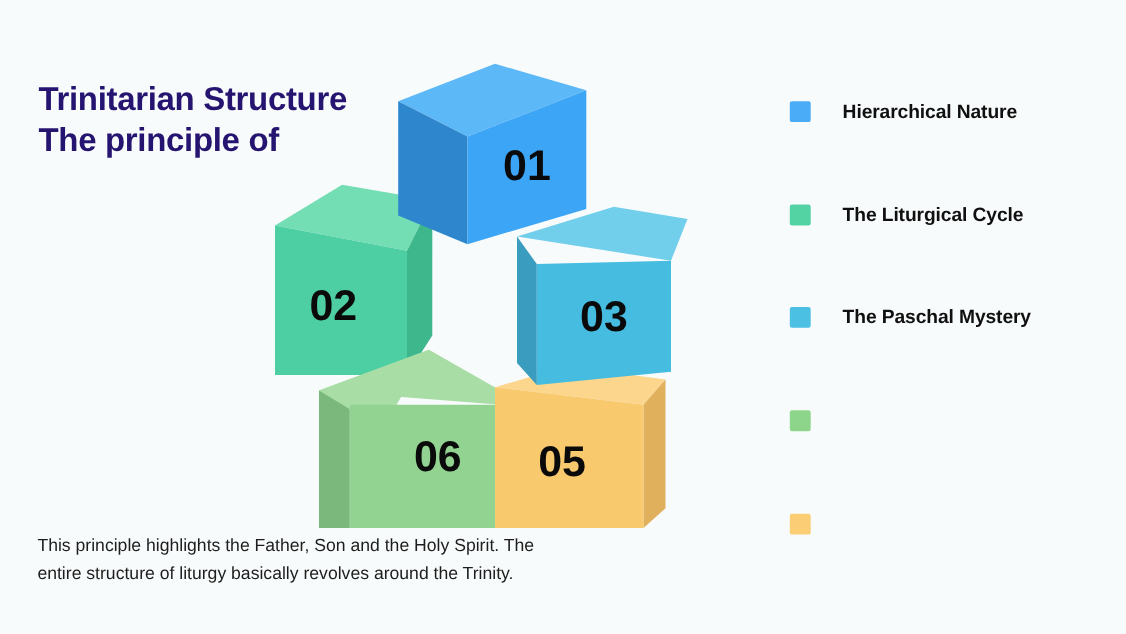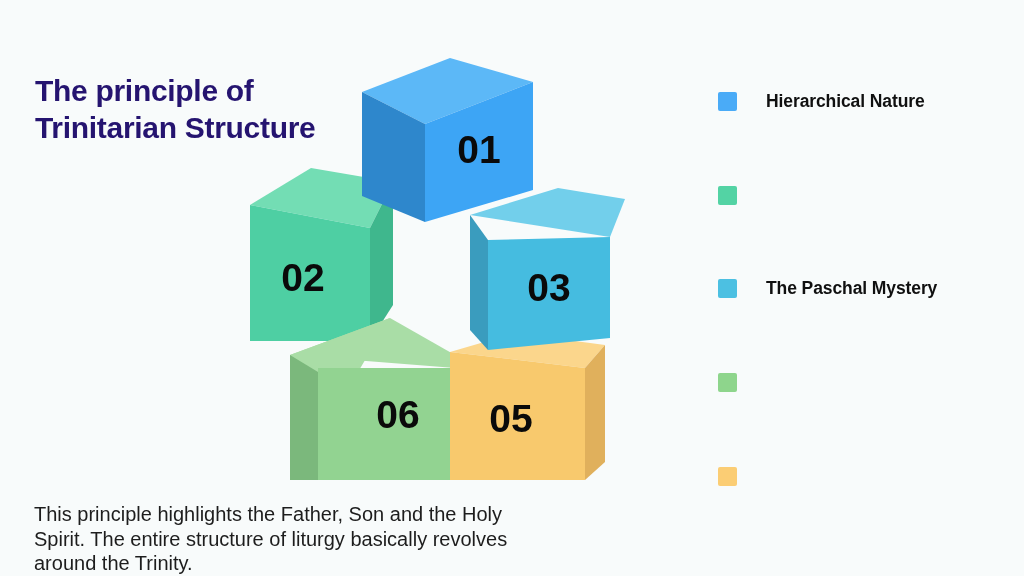--- a/index.html
+++ b/index.html
@@ -35,24 +35,24 @@
     line-height: 37px;
     color: #251470;
     letter-spacing: -0.3px;
     white-space: nowrap;
   }
 
   
   #description {
     position: absolute;
     left: 34px;
-    top: 502px;
+    top: 485px;
     width: 480px;
     font-family: "Liberation Sans", sans-serif;
-    font-size: 20px;
+    font-size: 16px;
     line-height: 24.5px;
     color: #1d1d1d;
   }
 
   
   #cube-stage {
     position: absolute;
     left: 0;
     top: 0;
     width: 700px;
@@ -102,22 +102,22 @@
     white-space: nowrap;
     letter-spacing: -0.1px;
   }
 </style>
 </head>
 <body style="background: rgb(248, 251, 251);">
 
 <div id="slide" style="background: rgb(248, 251, 251);">
 
   <div id="title-block">
+    <div class="title-line" style="color: rgb(37, 20, 112);">Trinitarian Structure</div>
     <div class="title-line" style="color: rgb(37, 20, 112);">The principle of</div>
-    <div class="title-line" style="color: rgb(37, 20, 112);">Trinitarian Structure</div>
   </div>
 
   <div id="cube-stage">
     <svg id="cube-svg" width="700" height="576" viewBox="0 0 700 576">
 
       <g>
         <polygon points="250,205 311,168 393,182 370,228" fill="#73ddb4"></polygon>
         <polygon points="370,228 393,182 393,305 370,341" fill="#3fb78d"></polygon>
         <polygon points="250,205 370,228 370,341 250,341" fill="#4ecfa3"></polygon>
         <text class="cube-number" x="303" y="281">02</text>
@@ -155,20 +155,21 @@
     </svg>
   </div>
 
   <div id="legend">
     <div class="legend-item" style="top:16px">
       <span class="legend-swatch" style="background: rgb(74, 171, 247);"></span>
       <span class="legend-label">Hierarchical Nature</span>
     </div>
     <div class="legend-item" style="top:110px">
       <span class="legend-swatch" style="background: rgb(83, 211, 164);"></span>
+      <span class="legend-label">The Liturgical Cycle</span>
     </div>
     <div class="legend-item" style="top:203px">
       <span class="legend-swatch" style="background: rgb(76, 192, 226);"></span>
       <span class="legend-label">The Paschal Mystery</span>
     </div>
     <div class="legend-item" style="top:297px">
       <span class="legend-swatch" style="background: rgb(142, 213, 140);"></span>
     </div>
     <div class="legend-item" style="top:391px">
       <span class="legend-swatch" style="background: rgb(251, 205, 116);"></span>

